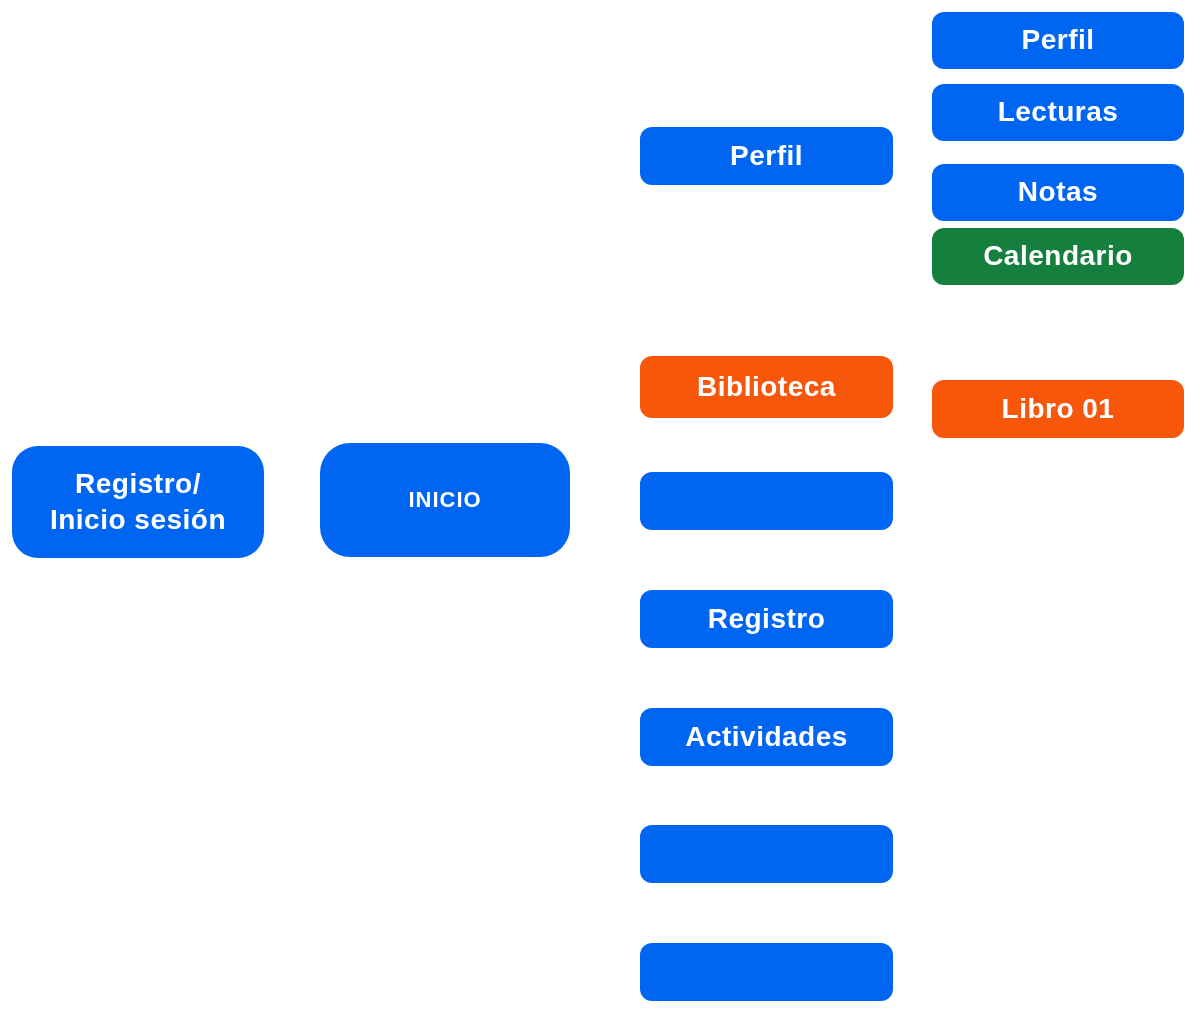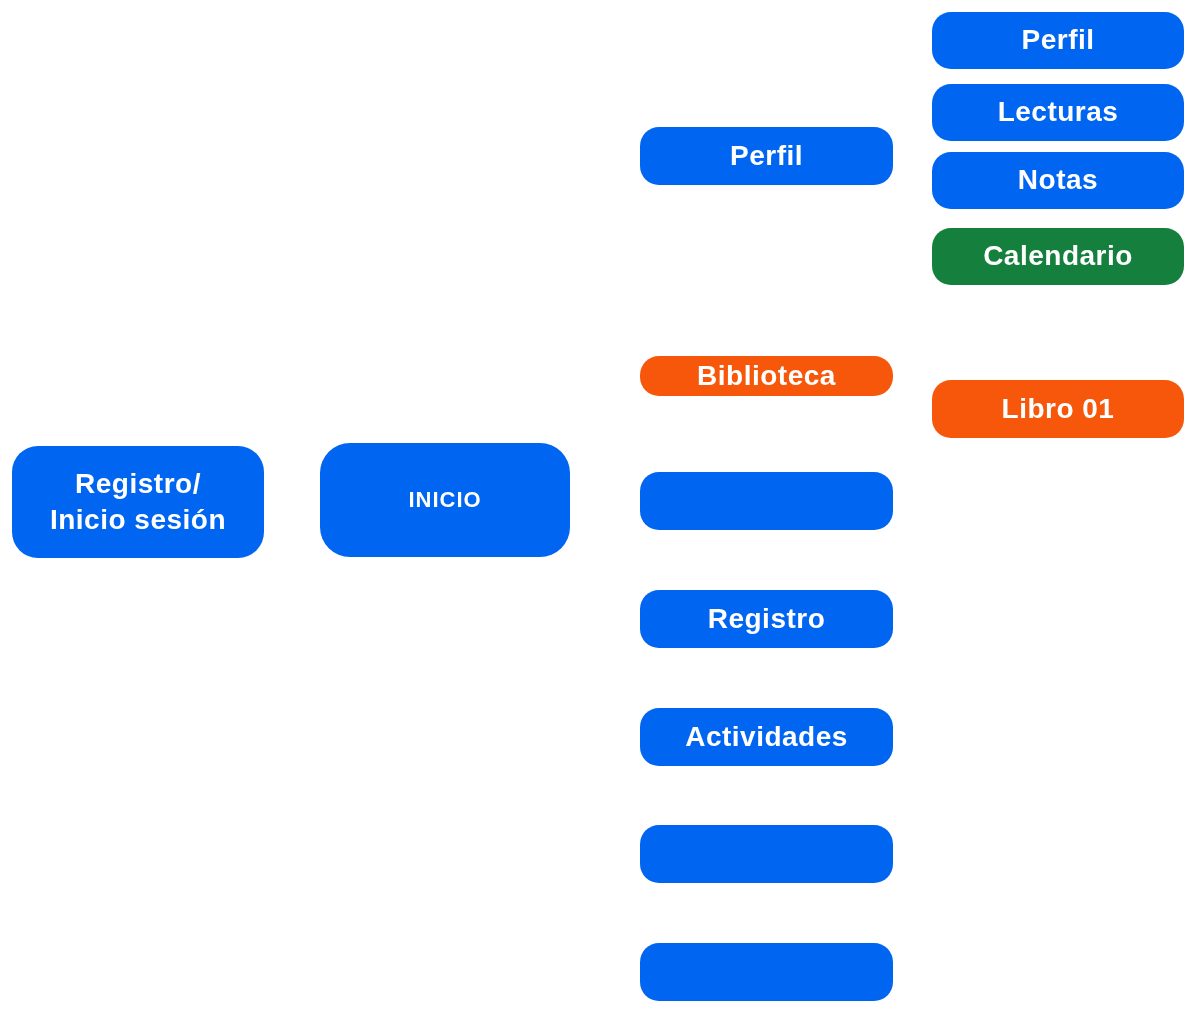--- a/index.html
+++ b/index.html
@@ -17,42 +17,42 @@
   }
   .node {
     position: absolute;
     display: flex;
     align-items: center;
     justify-content: center;
     color: #ffffff;
     font-weight: bold;
     font-size: 28px;
     letter-spacing: 0.5px;
-    border-radius: 19px;
+    border-radius: 12px;
     text-align: center;
     white-space: pre-line;
     line-height: 1.3;
     box-sizing: border-box;
   }
   
   #n-registro   { left: 12px;  top: 446px; width: 252px; height: 112px; border-radius: 26px; }
   
   #n-inicio     { left: 320px; top: 443px; width: 250px; height: 114px; border-radius: 30px; font-size: 22px; letter-spacing: 1px; }
   
   #n-perfil-main   { left: 640px; top: 127px; width: 253px; height: 58px; }
-  #n-biblioteca    { left: 640px; top: 356px; width: 253px; height: 40px; }
+  #n-biblioteca    { left: 640px; top: 356px; width: 253px; height: 62px; }
   #n-blank-1       { left: 640px; top: 472px; width: 253px; height: 58px; }
   #n-nosotros      { left: 640px; top: 590px; width: 253px; height: 58px; }
   #n-actividades   { left: 640px; top: 708px; width: 253px; height: 58px; }
   #n-blank-2       { left: 640px; top: 825px; width: 253px; height: 58px; }
   #n-blank-3       { left: 640px; top: 943px; width: 253px; height: 58px; }
   
   #n-perfil-sub    { left: 932px; top: 12px;  width: 252px; height: 57px; }
   #n-lecturas      { left: 932px; top: 84px;  width: 252px; height: 57px; }
-  #n-notas         { left: 932px; top: 152px; width: 252px; height: 57px; }
+  #n-notas         { left: 932px; top: 164px; width: 252px; height: 57px; }
   #n-calendario    { left: 932px; top: 228px; width: 252px; height: 57px; }
   #n-libro01       { left: 932px; top: 356px; width: 252px; height: 58px; margin-top: 24px; }
 </style>
 </head>
 <body style="background: rgb(255, 255, 255);">
 
 <div class="canvas">
 
   <div class="node" id="n-registro" style="background-color: rgb(0, 102, 242);">Registro/
 Inicio sesión</div>

